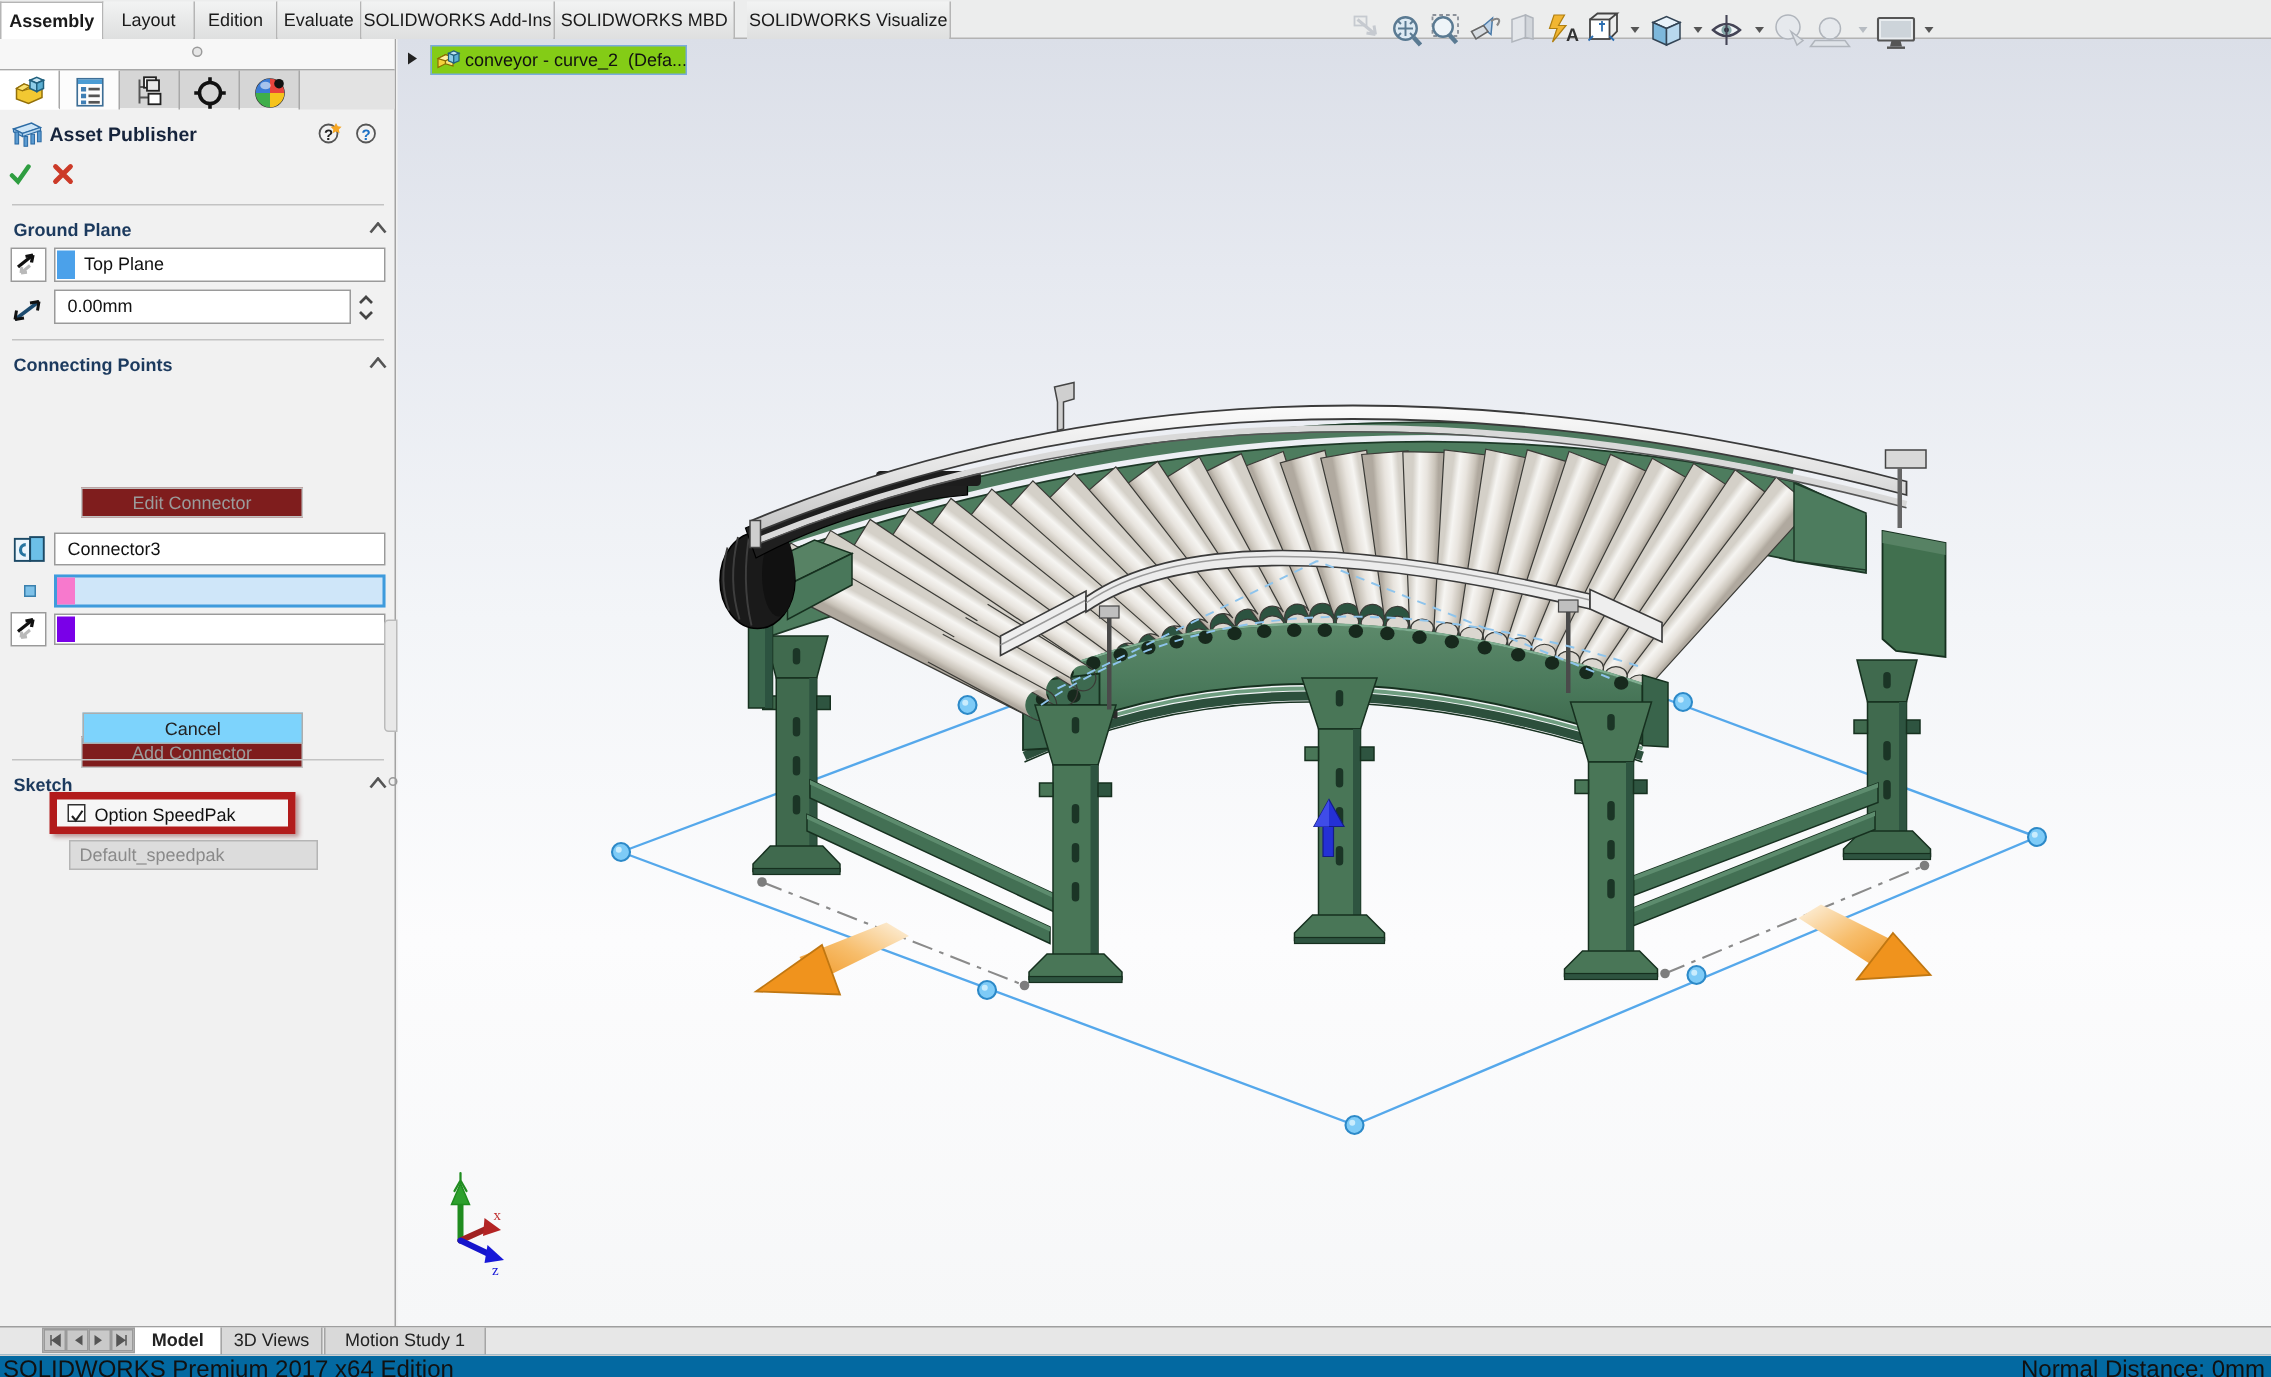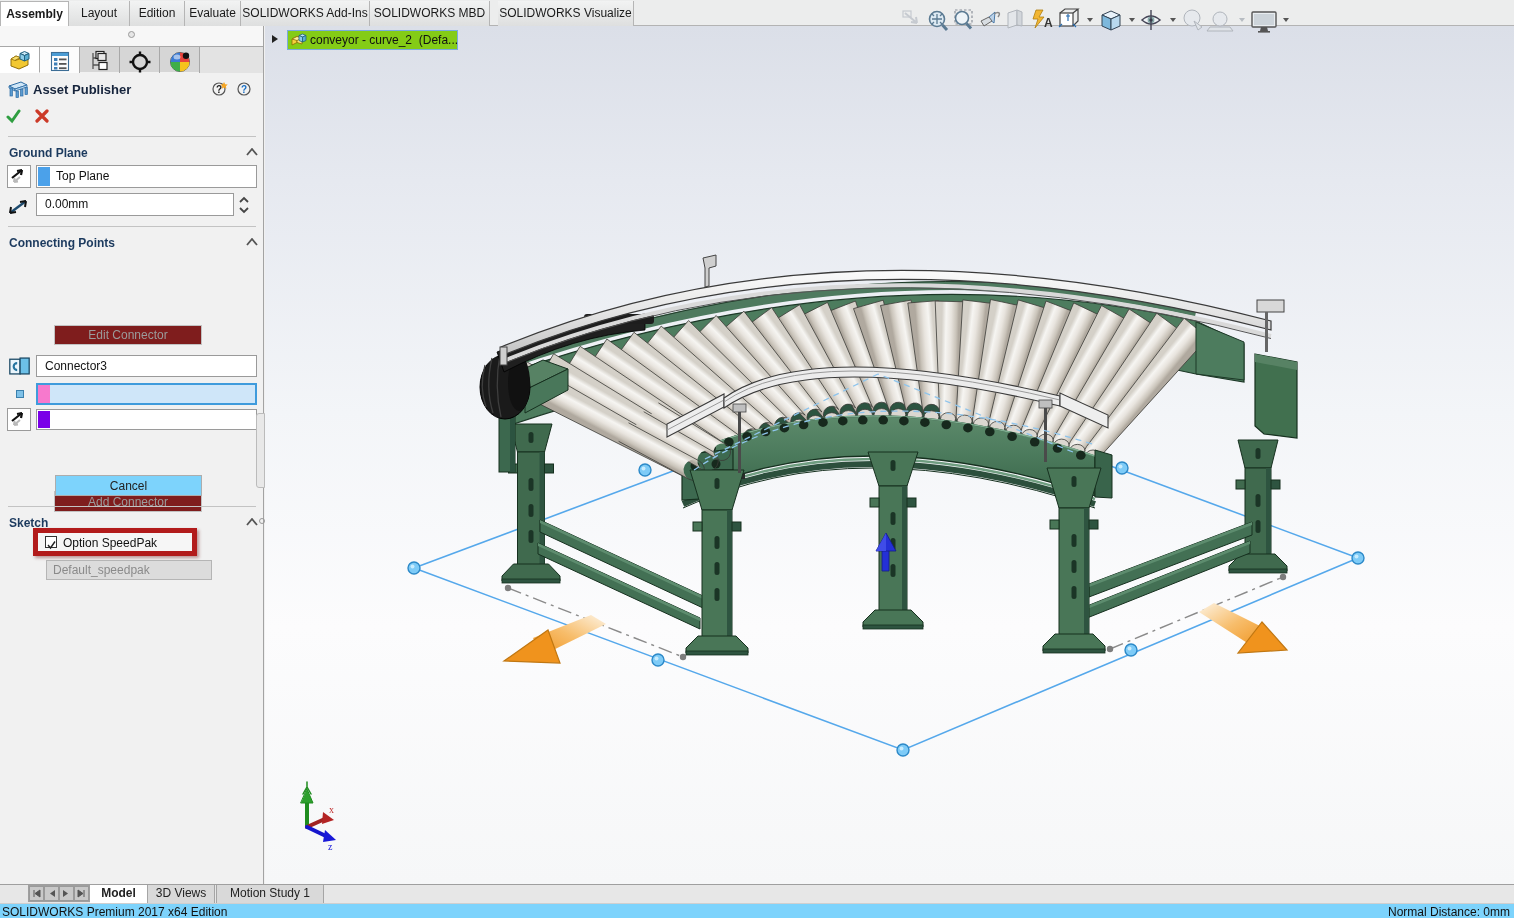--- a/index.html
+++ b/index.html
@@ -10,21 +10,21 @@
 .phead { position:absolute; left:0; top:0; width:263px; height:20px; background:#f7f7f7; }
 .mtabs { position:absolute; left:0; top:20px; width:263px; height:26px; background:#d6d6d6; border-top:1px solid #a8a8a8; }
 .mtab { position:absolute; top:0; width:40px; height:26px; border-right:1px solid #a8a8a8; }
 .sechead { font-weight:bold; color:#1c3a5e; font-size:12px; }
 .btn { position:absolute; font-size:12px; text-align:center; border:1px solid #adadad; background:#7dd3fc; color:#222; }
 .btn.dis { background:#7f1d1d; color:#9b9b9b; border:1px solid #c2c2c2; }
 .fld { position:absolute; background:#fff; border:1px solid #9a9a9a; font-size:12px; color:#111; }
 .bottombar { position:absolute; left:0; top:884px; width:1514px; height:19px; background:#e7e7e7; border-top:1px solid #9f9f9f; }
 .btab { white-space:nowrap; overflow:hidden; position:absolute; top:885px; height:18px; line-height:17px; font-size:12px; color:#222; text-align:center;
         background:#d9d9d9; border-right:1px solid #a5a5a5; border-left:1px solid #a5a5a5; }
-.statusbar { position:absolute; left:0; top:903px; width:1514px; height:15px; background:#7dd3fc; border-top:1px solid #cfcfcf; font-size:12px; color:#111; }
+.statusbar { position:absolute; left:0; top:903px; width:1514px; height:15px; background:#0369a1; border-top:1px solid #cfcfcf; font-size:16px; color:#111; }
 .viewport { position:absolute; left:265px; top:26px; width:1249px; height:858px;
   background:linear-gradient(#dbdfe8 0%, #e6e9f0 18%, #f3f5f8 45%, #fcfcfd 70%, #f6f7f8 100%); }
 </style></head><body>
 
 <div class="viewport"></div>
 
 <div class="ribbon"></div>
 <div class="rtab active" style="left:0;width:69px;">Assembly</div>
 <div class="rtab" style="left:69px;width:61px;">Layout</div>
 <div class="rtab" style="left:130px;width:55px;">Edition</div>

